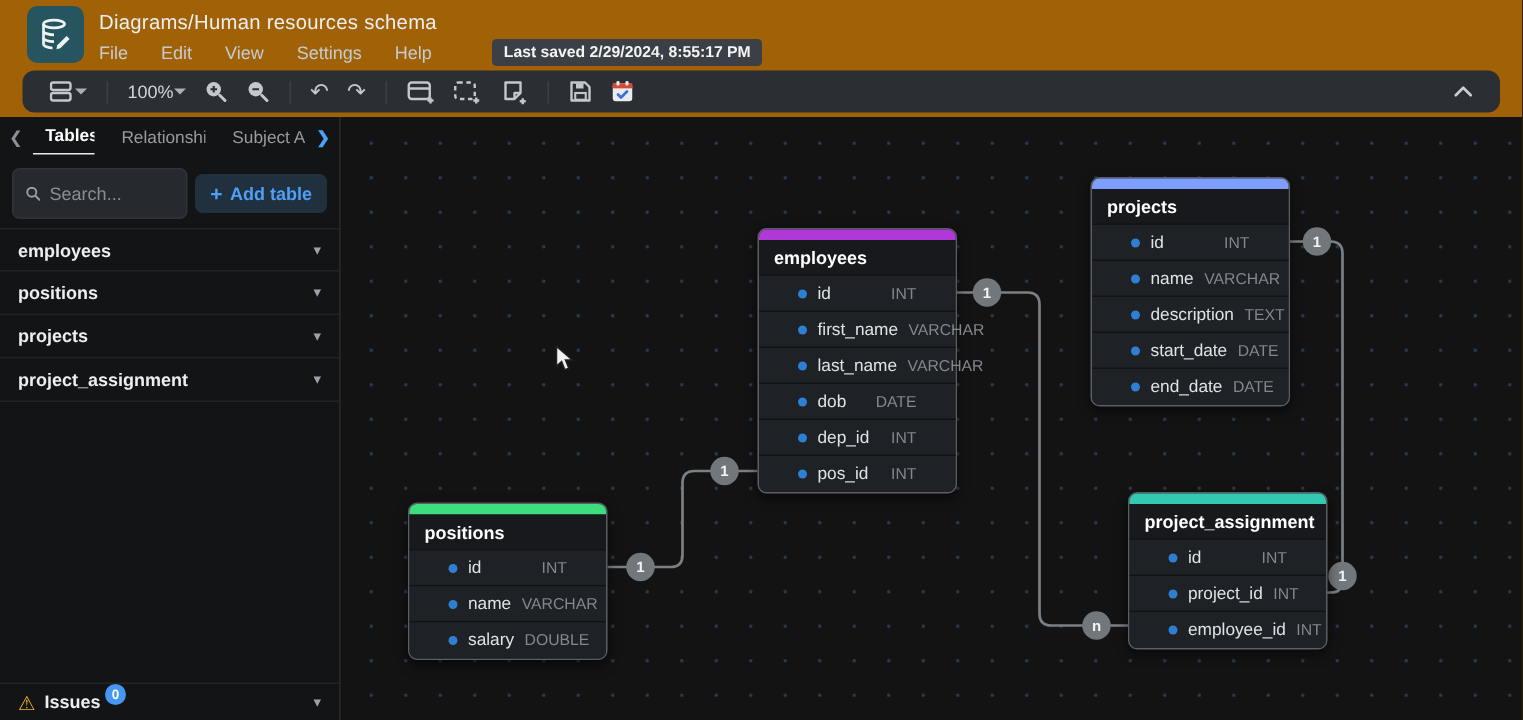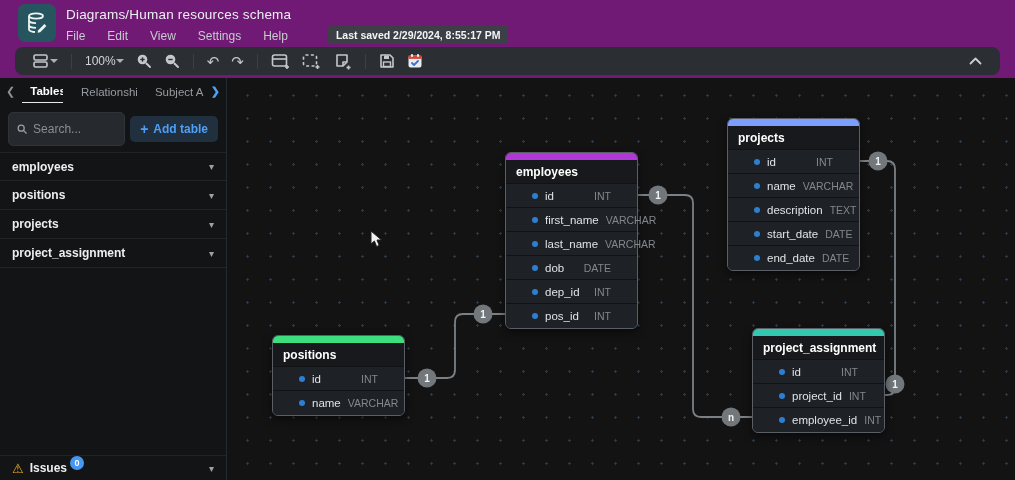--- a/index.html
+++ b/index.html
@@ -1,18 +1,18 @@
 <!DOCTYPE html>
 <html><head>
 <meta charset="utf-8">
 <style>
   * { margin:0; padding:0; box-sizing:border-box; }
   html,body { width:1015px; height:480px; overflow:hidden; background:#101112;
     font-family:"Liberation Sans", sans-serif; }
-  .app { width:1015px; height:480px; display:flex; flex-direction:column; background:#701a75; }
+  .app { width:1015px; height:480px; display:flex; flex-direction:column; background:#a16207; }
 
   
   .header { height:46px; display:flex; align-items:flex-start; padding:4px 0 0 18px; position:relative; }
   .logo { width:38px; height:38px; border-radius:7px; background:#27555f; display:flex;
     align-items:center; justify-content:center; flex:0 0 auto; cursor:pointer; }
   .header-right { margin-left:10px; display:flex; flex-direction:column; }
   .doc-title { color:#eceff1; font-size:13.5px; margin-top:3px; letter-spacing:.2px; }
   .menu-row { display:flex; align-items:center; margin-top:4px; }
   .menu-item { color:#c6cbd0; font-size:12px; padding:2px 0; margin-right:22px; cursor:pointer; }
   .saved-badge { background:#3c4046; color:#f2f4f5; font-size:10.5px; font-weight:bold;
@@ -341,20 +341,25 @@
           <div class="ent-row">
             <span class="f-dot"></span>
             <span class="f-name">id</span>
             <span class="f-type">INT</span>
           </div>
           <div class="ent-row">
             <span class="f-dot"></span>
             <span class="f-name">name</span>
             <span class="f-type">VARCHAR</span>
           </div>
+          <div class="ent-row">
+            <span class="f-dot"></span>
+            <span class="f-name">salary</span>
+            <span class="f-type">DOUBLE</span>
+          </div>
         </div>
         <div class="ent" style="left: 525px; top: 250px;">
           <div class="ent-accent" style="background: rgb(50, 201, 176);"></div>
           <div class="ent-title">project_assignment</div>
           <div class="ent-row">
             <span class="f-dot"></span>
             <span class="f-name">id</span>
             <span class="f-type">INT</span>
           </div>
           <div class="ent-row">

